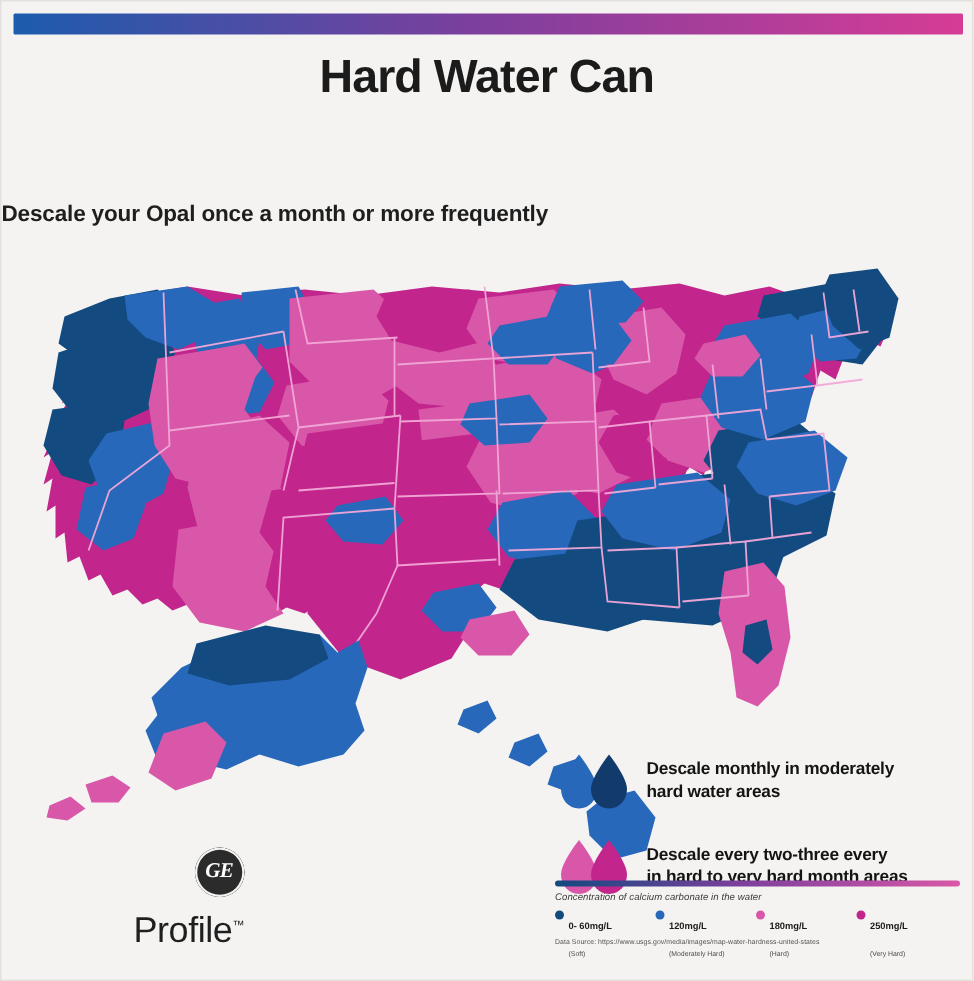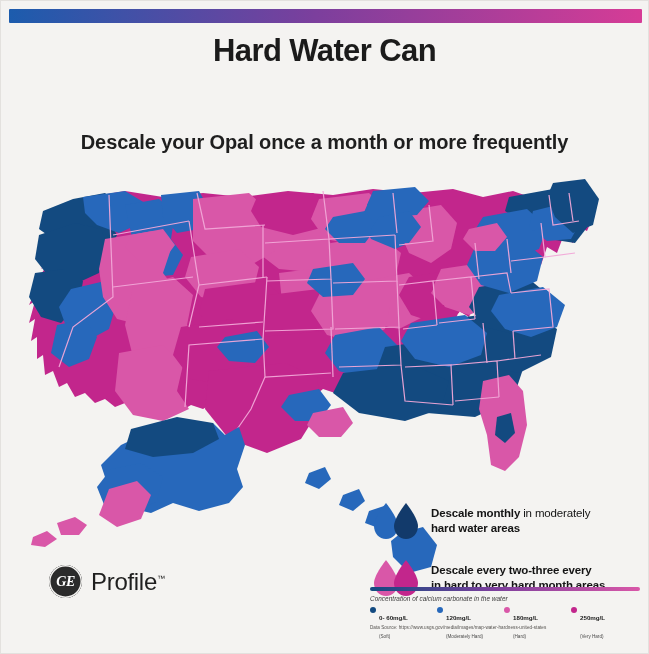--- a/index.html
+++ b/index.html
@@ -24,71 +24,71 @@
     position:absolute;left:0;right:0;top:32px;
     text-align:center;
     font-size:31px;line-height:36px;
     font-weight:bold;
     letter-spacing:-0.6px;
     color:#1b1b1b;
   }
   .title .l2{display:block;}
   .subtitle{
     position:absolute;left:0;right:0;top:131px;
-    text-align:center;
-    font-size:20px;line-height:21px;
+    font-size:15px;line-height:21px;
     font-weight:bold;
     color:#1e1e1e;
     letter-spacing:-0.1px;
   }
   .map-wrap{
     position:absolute;left:12px;top:176px;width:625px;height:400px;
   }
   .map-wrap svg{display:block;width:625px;height:400px;}
 
   
   .logo{
     position:absolute;left:48px;top:564px;
-    display:flex;align-items:center;gap:9px;
+    display:flex;align-items:flex-end;gap:9px;flex-direction:column;
   }
   .ge-mark{
     width:33px;height:33px;border-radius:50%;
     background:#2b2b2b;
     position:relative;
     display:flex;align-items:center;justify-content:center;
     box-shadow:inset 0 0 0 1.5px #f4f3f1, inset 0 0 0 3px #2b2b2b;
   }
   .ge-mark span{
     color:#fff;font-size:14px;font-style:italic;font-weight:bold;
     font-family:"Liberation Serif", serif;
     letter-spacing:-0.5px;
     transform:translateY(-0.5px);
   }
   .profile-word{
     font-size:24px;color:#1f1f1f;letter-spacing:-0.3px;
     position:relative;
+    margin-left:40px;
   }
   .tm{
     font-size:8px;vertical-align:super;color:#1f1f1f;
   }
 
   
   .drop-legend{
     position:absolute;left:372px;top:500px;width:250px;
   }
   .drop-row{
     display:flex;align-items:flex-start;gap:11px;margin-bottom:16px;
   }
   .drops{width:47px;height:41px;flex:0 0 47px;}
   .drop-text{
     font-size:11.5px;line-height:15px;color:#141414;
     padding-top:5px;letter-spacing:-0.15px;
   }
   .drop-text b{font-weight:bold;margin-top:26px;}
-  .drop-text .reg{font-weight:normal;}
+  .drop-text .reg{font-weight:bold;}
 
   
   .scale-block{
     position:absolute;left:369px;top:586px;width:270px;
   }
   .scale-bar{
     height:4px;width:270px;border-radius:2px;
   }
   .scale-caption{
     margin-top:4px;

